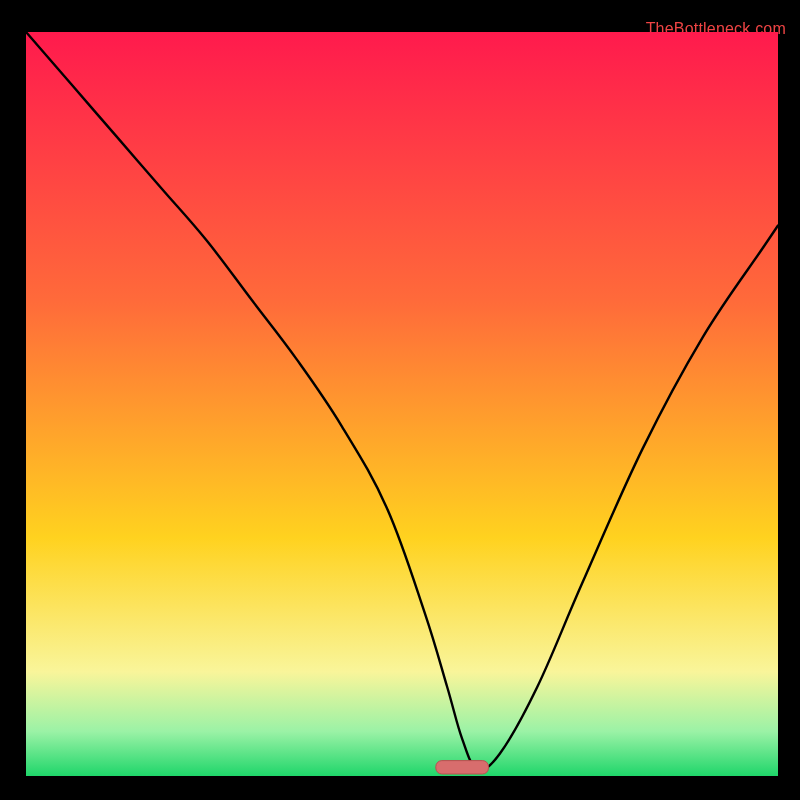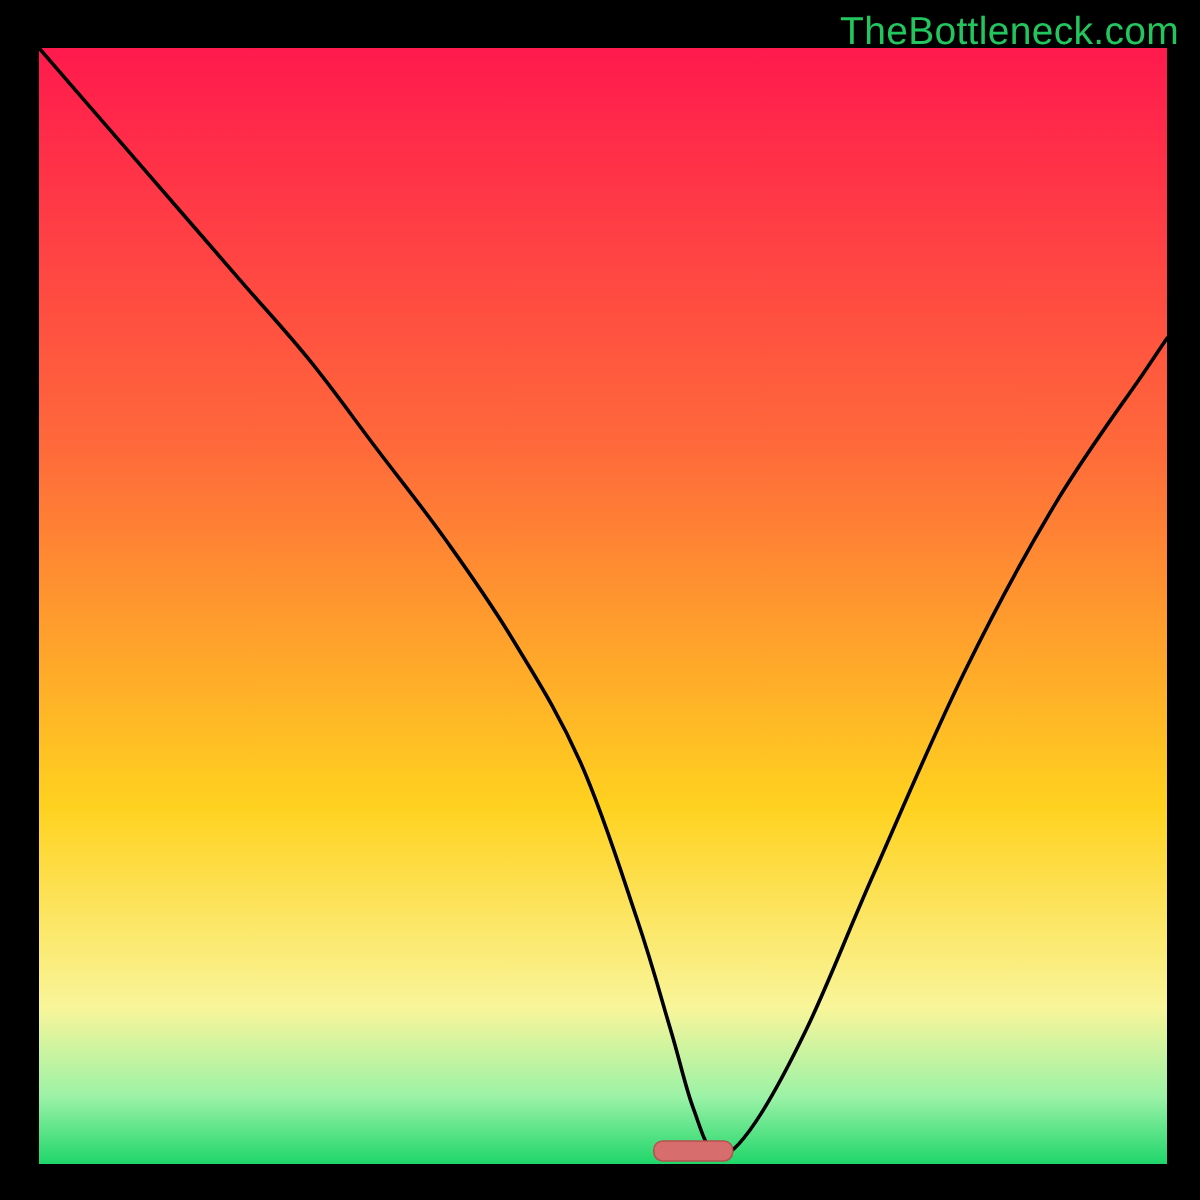--- a/index.html
+++ b/index.html
@@ -14,24 +14,24 @@
   .frame {
     position: absolute;
     left: 0;
     top: 0;
     width: 800px;
     height: 800px;
     background: #000;
   }
   .watermark {
     position: absolute;
-    top: 5px;
+    top: 20px;
     right: 14px;
-    color: #22c55e;
-    font-size: 26px;
+    color: #ef4444;
+    font-size: 16px;
     font-weight: 400;
     letter-spacing: 0.2px;
     user-select: none;
   }
   .plot {
     position: absolute;
     left: 26px;
     top: 32px;
     width: 752px;
     height: 744px;

